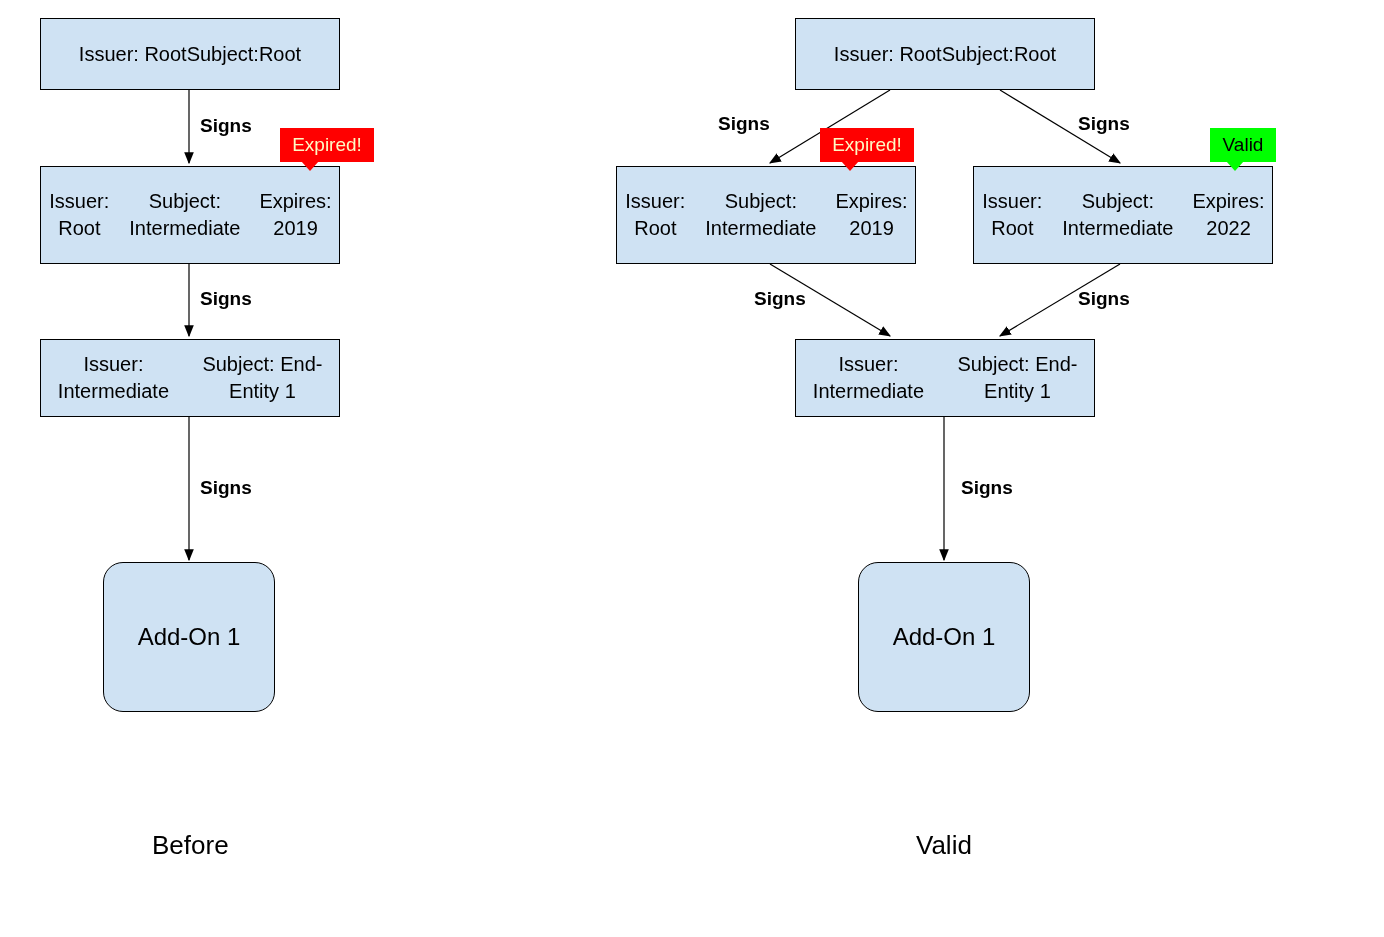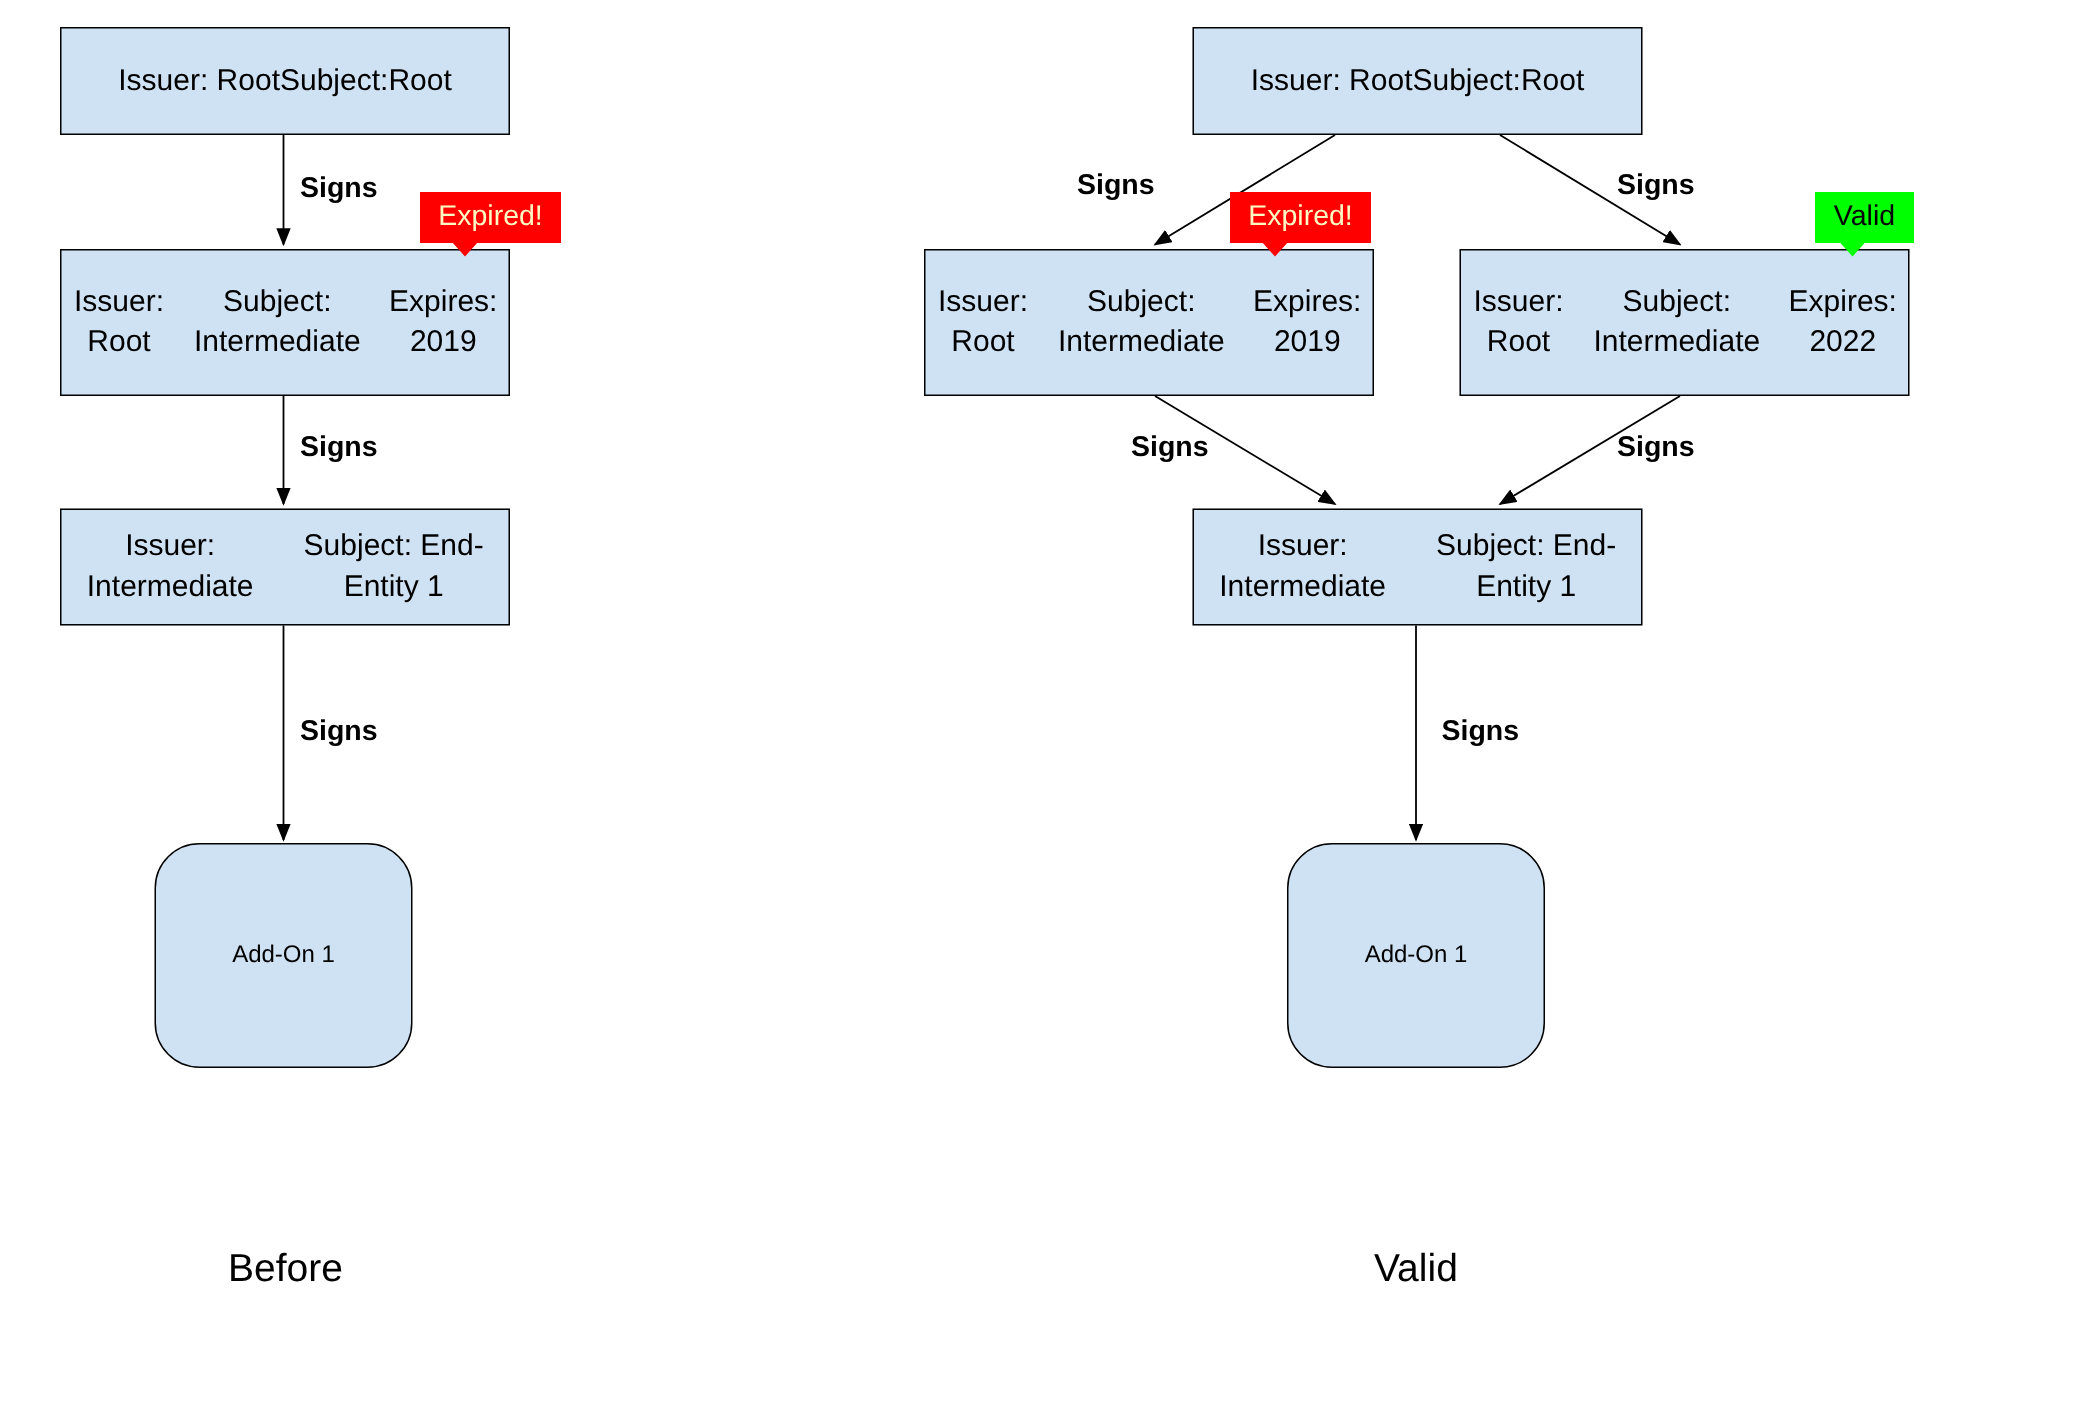--- a/index.html
+++ b/index.html
@@ -21,25 +21,25 @@
     align-items: center;
     justify-content: center;
     font-size: 20px;
     line-height: 1.35;
     text-align: center;
   }
   .addon-box {
     position: absolute;
     background: #cfe2f3;
     border: 1px solid #000;
-    border-radius: 30px;
+    border-radius: 20px;
     display: flex;
     align-items: center;
     justify-content: center;
-    font-size: 16px;
+    font-size: 24px;
   }
   .badge {
     position: absolute;
     padding: 6px 10px;
     font-size: 19px;
     color: #fef9c3;
     text-align: center;
   }
   .badge-expired { background: #ff0000; }
   .badge-valid { background: #00ff00; color: #000; }

